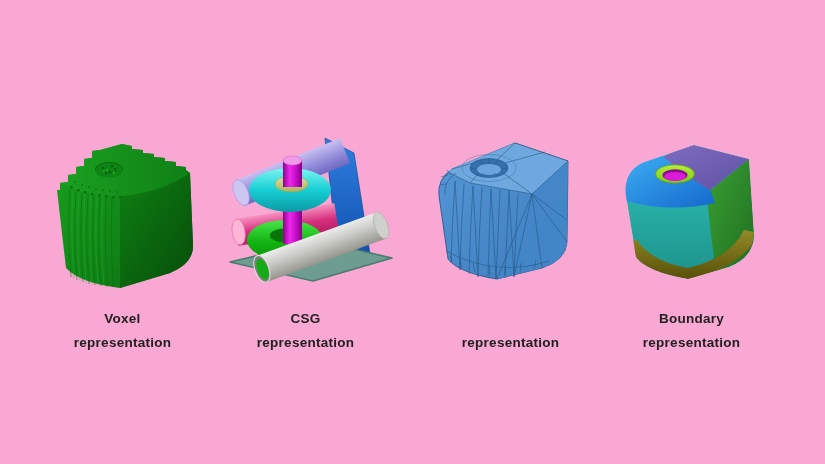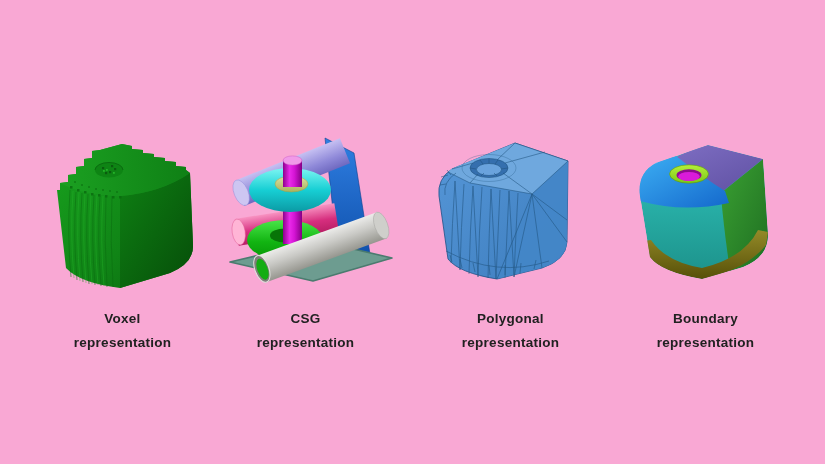--- a/index.html
+++ b/index.html
@@ -215,25 +215,24 @@
         <ellipse cx="489" cy="168" rx="27" ry="13.5" opacity=".55"></ellipse>
         <path d="M446,251 Q497,278 549,261 M452,262 L450,255 M462,268 L460,259 M475,272 L473,263
                  M490,275 L489,265 M505,275 L505,265 M520,273 L521,263 M534,269 L536,260"></path>
         <path d="M445,195 Q443,182 456,173 M440,185 L446,184 M441,177 L448,175 M447,170 L451,175"></path>
         <ellipse cx="489" cy="168" rx="19" ry="9.5"></ellipse>
         <ellipse cx="489" cy="169.5" rx="12.5" ry="6"></ellipse>
         <path d="M470,168 L476,169 M508,168 L501,169 M489,158.5 L489,163.5 M480,160 L483,164
                  M498,160 L495,164 M481,176 L484,173 M497,176 L494,173"></path>
       </g>
     </svg>
-    <div class="lbl lbl1">Polygonal</div>
-    <div class="lbl lbl2">representation</div>
-  </div>
-
-  <div class="card" style="left:618px">
+    <div class="lbl lbl2">representation</div>
+  </div>
+
+  <div class="card" style="left:604px">
     <svg viewBox="618 135 175 160" aria-hidden="true">
       <defs>
         <linearGradient id="bTeal" x1="0" y1="0" x2="0" y2="1">
           <stop offset="0" stop-color="#31c6bd"></stop>
             <stop offset="1" stop-color="#1c918a"></stop>
         </linearGradient>
         <linearGradient id="bPurp" x1="0" y1="0" x2="1" y2="1">
           <stop offset="0" stop-color="#8070c5"></stop>
             <stop offset="1" stop-color="#5f50a2"></stop>
         </linearGradient>

